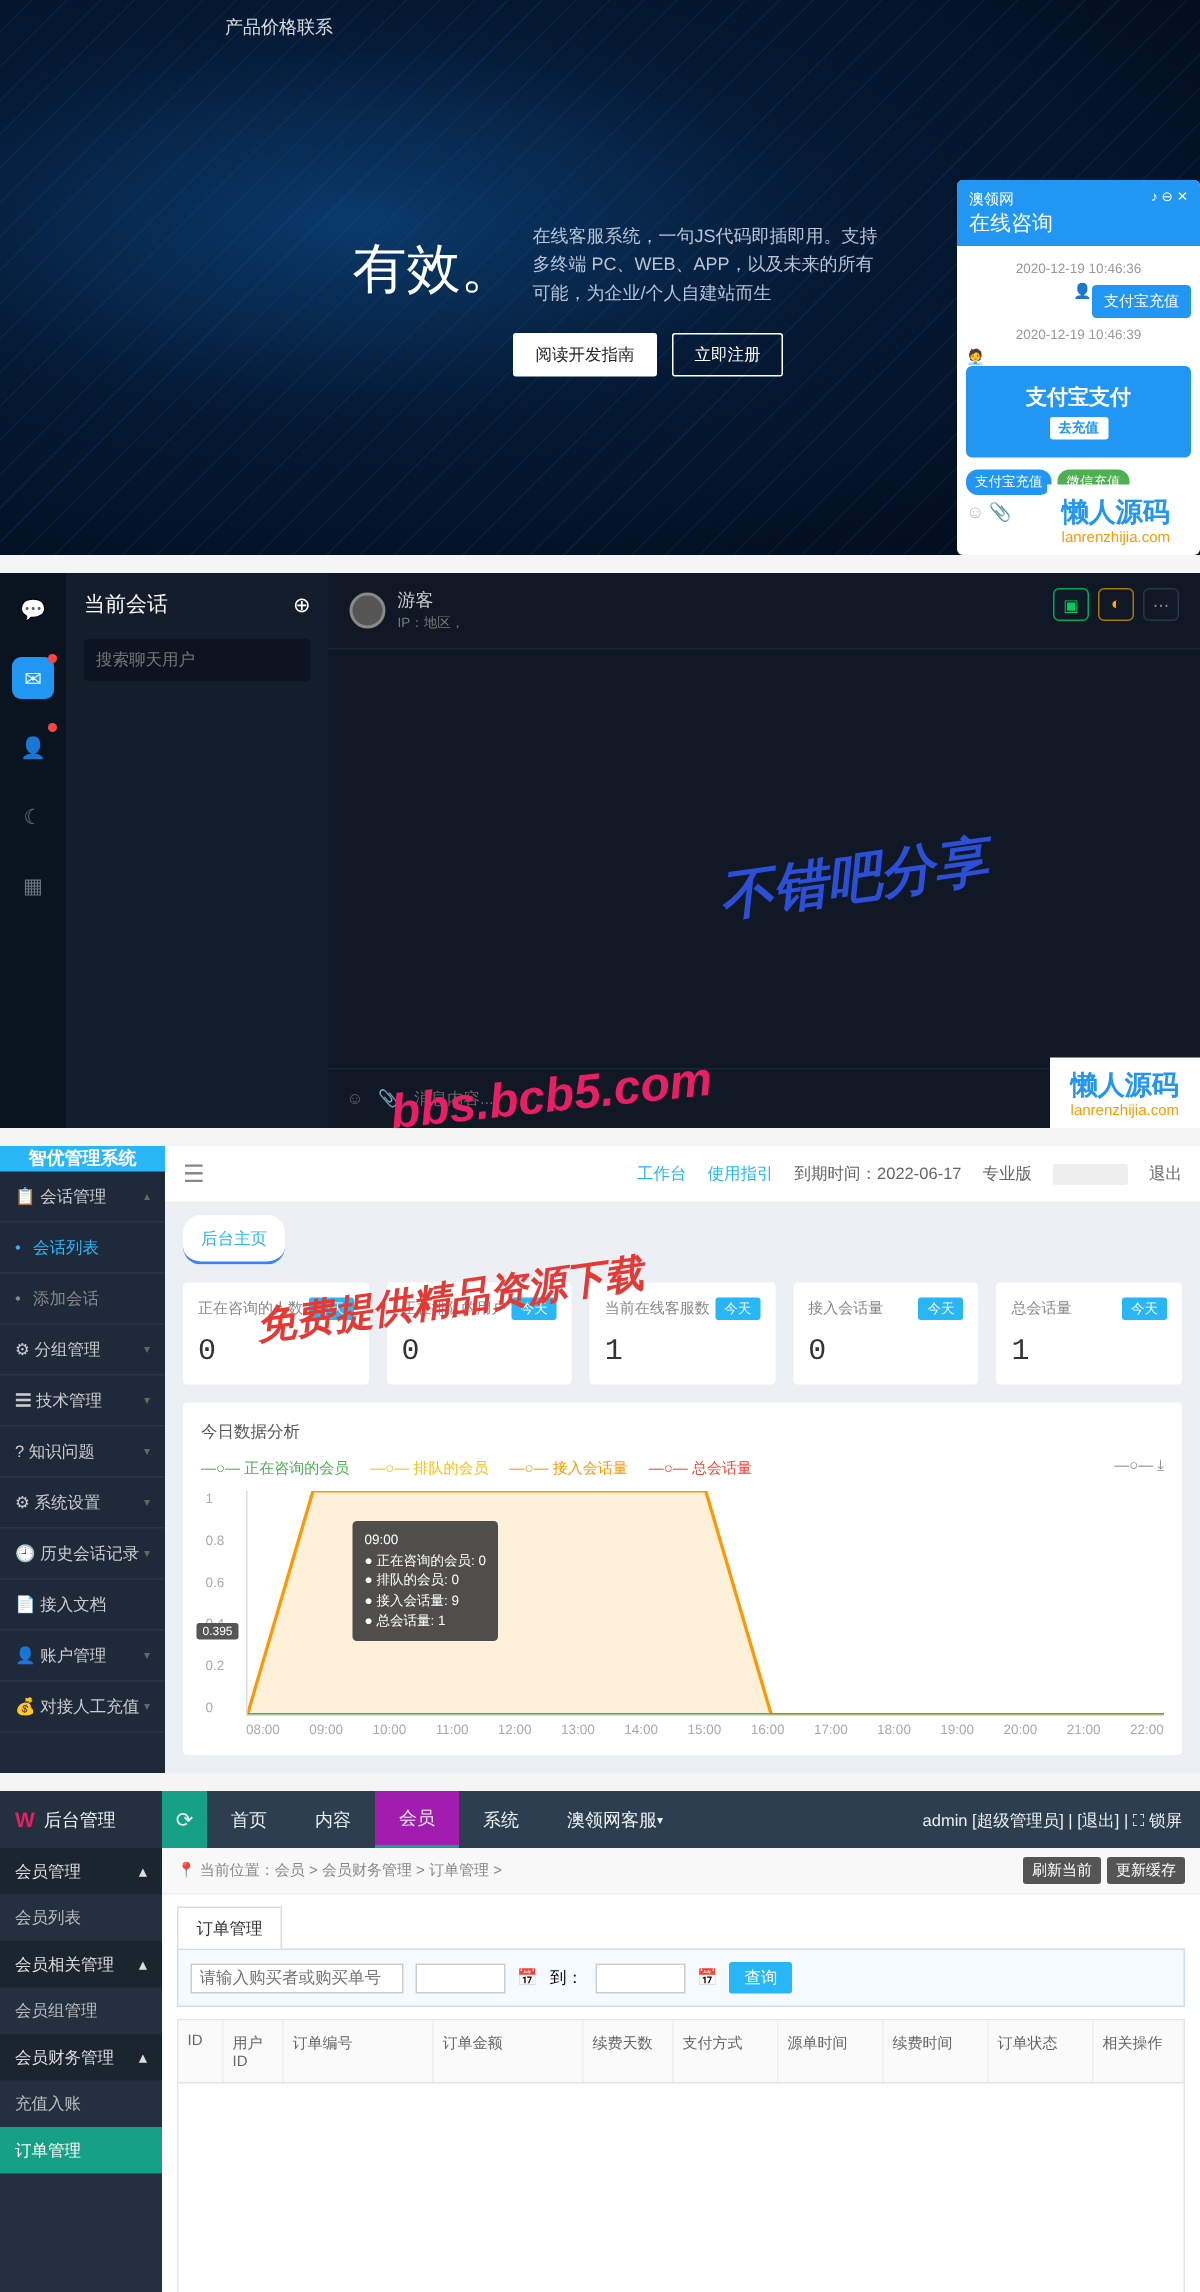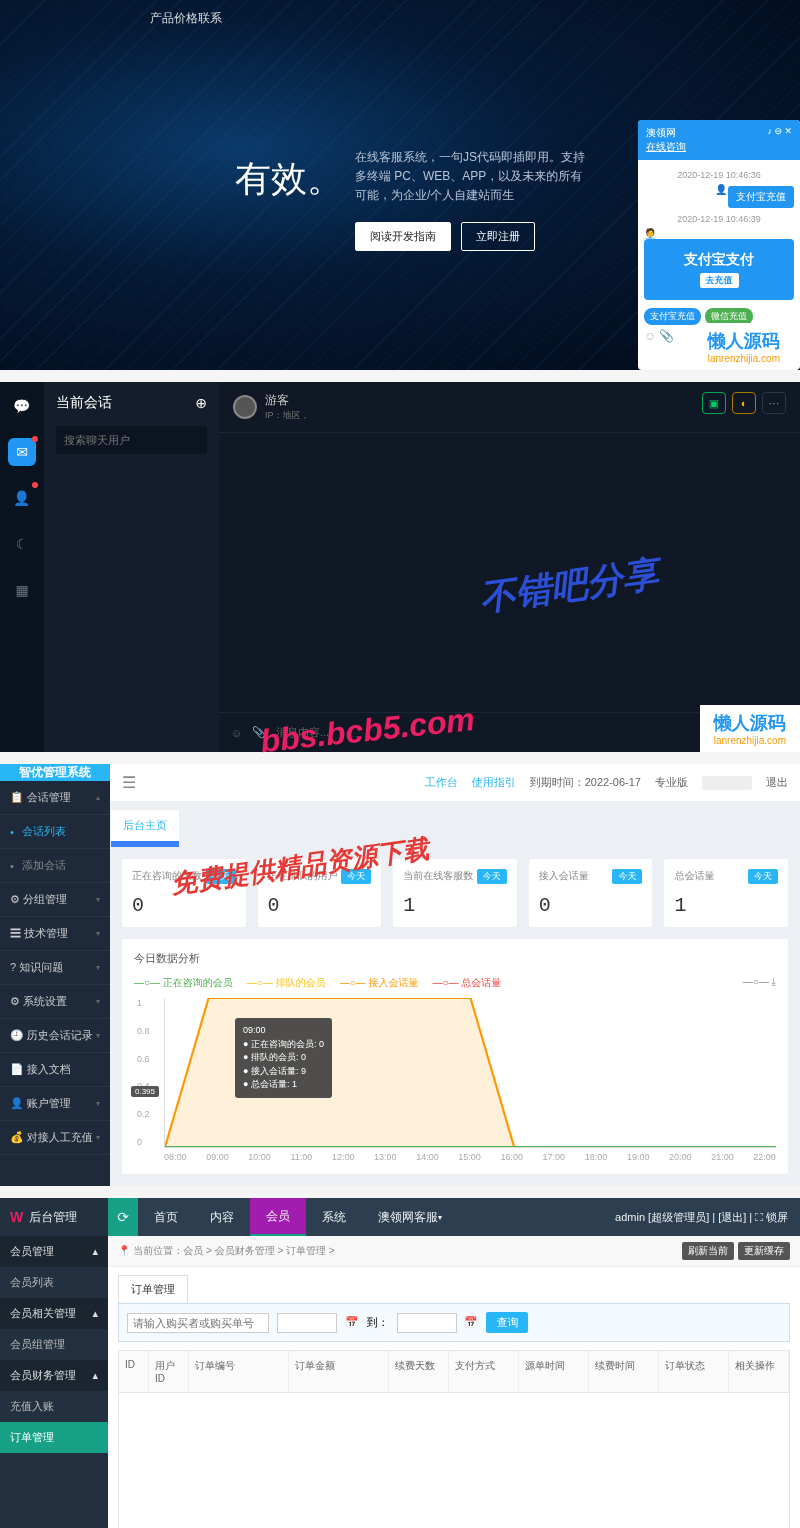--- a/index.html
+++ b/index.html
@@ -5,21 +5,21 @@
 * { margin: 0; padding: 0; box-sizing: border-box; }
 body { font-family: "Microsoft YaHei", Arial, sans-serif; font-size: 12px; background: #f5f5f5; }
 
 
 .panel1 { position: relative; height: 370px; background: radial-gradient(ellipse at 30% 40%, #0a3a6b 0%, #051a35 40%, #020a18 100%); overflow: hidden; color: #fff; }
 .panel1::before { content: ""; position: absolute; inset: 0; background: repeating-linear-gradient(135deg, transparent 0 15px, rgba(30,90,160,0.15) 15px 16px); pointer-events: none; }
 .p1-nav { position: absolute; top: 10px; left: 150px; display: flex; font-size: 12px; }
 .p1-nav span { opacity: 0.85; }
 .p1-headline { position: absolute; top: 155px; left: 235px; font-size: 36px; font-weight: 300; }
 .p1-desc { position: absolute; top: 148px; left: 355px; width: 230px; font-size: 12px; line-height: 1.6; color: #b8c5d6; }
-.p1-buttons { position: absolute; top: 222px; left: 355px; display: flex; gap: 10px; }
+.p1-buttons { position: absolute; top: 222px; left: 342px; display: flex; gap: 10px; }
 .p1-btn { padding: 6px 14px; font-size: 11px; border: 1px solid #fff; border-radius: 2px; cursor: pointer; }
 .p1-btn.primary { background: #fff; color: #222; }
 .p1-btn.secondary { background: transparent; color: #fff; }
 .chat-widget { position: absolute; right: 0; top: 120px; width: 162px; height: 250px; background: #fff; border-radius: 4px; overflow: hidden; font-size: 10px; color: #333; }
 .chat-header { background: #2196f3; color: #fff; padding: 6px 8px; display: flex; justify-content: space-between; }
 .chat-body { padding: 6px; }
 .chat-time { color: #999; font-size: 9px; text-align: center; margin: 4px 0; }
 .chat-bubble-right { background: #2196f3; color: #fff; padding: 4px 8px; border-radius: 3px; float: right; margin: 2px 0; font-size: 10px; clear: both; }
 .chat-pay { background: #2196f3; color: #fff; text-align: center; padding: 12px; border-radius: 4px; margin: 8px 0; font-size: 14px; font-weight: bold; clear: both; }
 .chat-pay-sub { font-size: 9px; background: #fff; color: #2196f3; padding: 1px 6px; border-radius: 2px; display: inline-block; margin-top: 4px; }
@@ -61,21 +61,21 @@
 .p3-menu-item { padding: 9px 10px; font-size: 11px; display: flex; align-items: center; justify-content: space-between; cursor: pointer; border-bottom: 1px solid #2a3545; }
 .p3-menu-item.sub { padding-left: 22px; color: #888; position: relative; }
 .p3-menu-item.sub.active { color: #29b6f6; }
 .p3-menu-item.sub::before { content: "•"; position: absolute; left: 10px; }
 .p3-menu-item .chev { font-size: 8px; color: #666; }
 .p3-main { flex: 1; background: #ecf0f5; }
 .p3-topbar { background: #fff; height: 38px; display: flex; align-items: center; padding: 0 12px; gap: 14px; font-size: 11px; color: #666; border-bottom: 1px solid #eee; }
 .p3-topbar .burger { font-size: 16px; color: #888; }
 .p3-topbar .spacer { flex: 1; }
 .p3-topbar .link { color: #29b6f6; }
-.p3-tab { display: inline-block; padding: 8px 12px; font-size: 11px; color: #29b6f6; border-bottom: 6px solid #3b82f6; background: #fff; margin: 8px 0 0 1px; }
+.p3-tab { display: inline-block; padding: 8px 12px; font-size: 11px; color: #29b6f6; border-bottom: 2px solid #3b82f6; background: #fff; margin: 8px 0 0 12px; border-radius: 12px; }
 .p3-stats { display: flex; gap: 12px; padding: 12px; }
 .p3-stat { flex: 1; background: #fff; border-radius: 3px; padding: 10px; font-family: Liberation Mono, monospace; }
 .p3-stat-head { display: flex; justify-content: space-between; font-size: 10px; color: #888; margin-bottom: 10px; }
 .p3-stat-badge { background: #29b6f6; color: #fff; padding: 1px 6px; border-radius: 2px; font-size: 9px; }
 .p3-stat-val { font-size: 20px; color: #333; }
 .p3-chart-card { margin: 0 12px 12px; background: #fff; border-radius: 3px; padding: 12px; }
 .p3-chart-title { font-size: 11px; color: #555; margin-bottom: 10px; }
 .p3-legend { display: flex; justify-content: center; gap: 14px; font-size: 10px; color: #888; margin-bottom: 8px; }
 .p3-legend span::before { content: "—○— "; }
 .p3-chart { position: relative; height: 150px; border-left: 1px solid #ddd; border-bottom: 1px solid #ddd; margin-left: 30px; }
@@ -125,21 +125,21 @@
   <div class="p1-headline">有效。</div>
   <div class="p1-desc">在线客服系统，一句JS代码即插即用。支持多终端 PC、WEB、APP，以及未来的所有可能，为企业/个人自建站而生</div>
   <div class="p1-buttons">
     <div class="p1-btn primary">阅读开发指南</div>
     <div class="p1-btn secondary">立即注册</div>
   </div>
   <div class="chat-widget">
     <div class="chat-header">
       <div>
         <div>澳领网</div>
-        <div style="font-size:10px;text-decoration:underline;">在线咨询</div>
+        <div style="font-size:14px;">在线咨询</div>
       </div>
       <div style="font-size:9px;">♪ ⊖ ✕</div>
     </div>
     <div class="chat-body">
       <div class="chat-time">2020-12-19 10:46:36</div>
       <div style="overflow:hidden;">
           <span class="chat-bubble-right">支付宝充值</span>
           <span style="float:right;margin-left:4px;">👤</span>
         </div>
       <div class="chat-time">2020-12-19 10:46:39</div>

